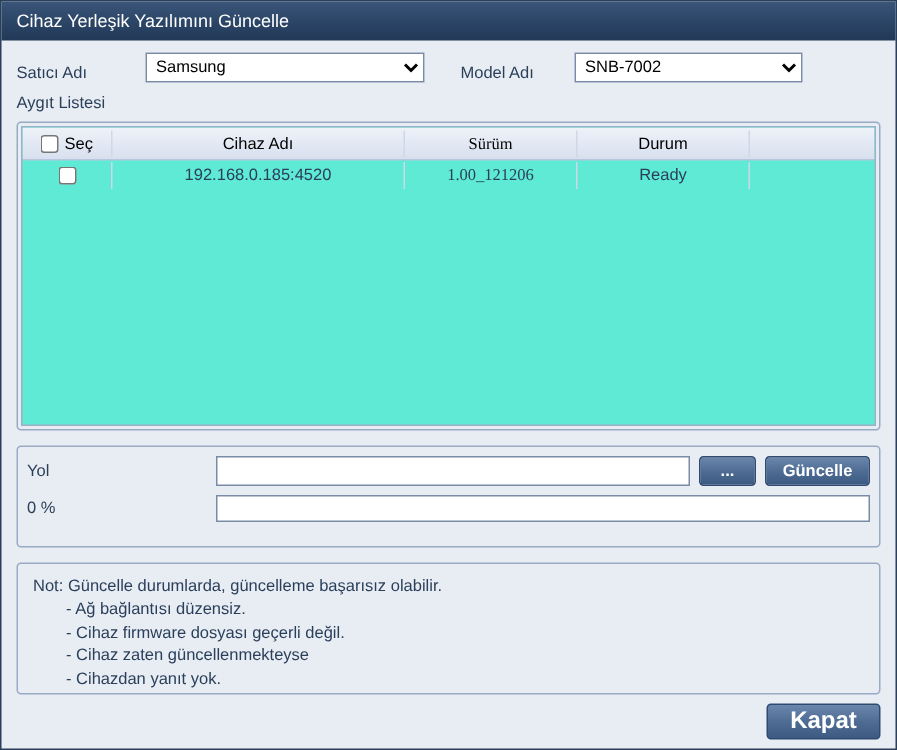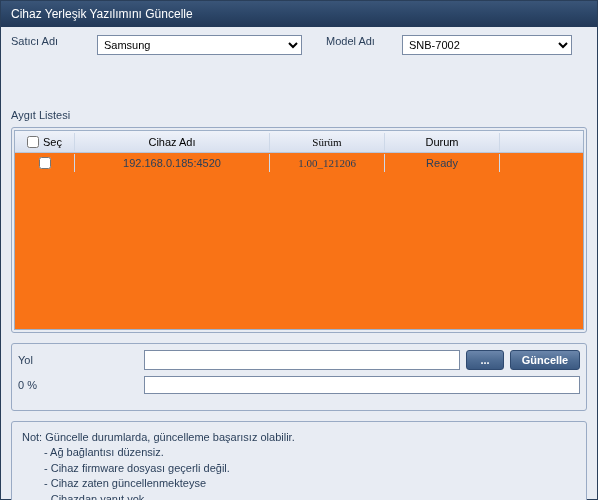--- a/index.html
+++ b/index.html
@@ -26,21 +26,21 @@
     font-size: 12px;
   }
   .content {
     padding: 8px 10px;
     flex: 1;
     display: flex;
     flex-direction: column;
   }
   .row {
     display: flex;
-    align-items: flex-start;
+    align-items: flex-end;
     gap: 8px;
     margin-bottom: 8px;
   }
   .label {
     color: #2a3f5a;
     width: 78px;
     text-align: left;
   }
   .label2 {
     color: #2a3f5a;
@@ -48,37 +48,36 @@
     text-align: left;
     margin-left: 16px;
   }
   select {
     border: 1px solid #7a8ba5;
     background: #fff;
     font-size: 11px;
     height: 20px;
     padding: 1px 2px;
   }
-  .vendor-select { width: 205px; }
-  .model-select { width: 170px; }
+  .vendor-select { width: 186px; }
+  .model-select { width: 152px; }
   .groupbox {
     border: 1px solid #99aac4;
     border-radius: 3px;
     padding: 6px;
     margin-bottom: 10px;
   }
   .groupbox-title {
     color: #2a3f5a;
     margin-bottom: 6px;
     display: block;
-    margin-top: 46px;
   }
   .table {
     border: 1px solid #9eb0c8;
-    background: #f97316;
+    background: #5eead4;
     height: 200px;
     overflow: auto;
   }
   .table-header, .table-row {
     display: flex;
     align-items: center;
     font-size: 11px;
   }
   .table-header {
     background: linear-gradient(to bottom, #eef2f9 0%, #d8e0ef 100%);

